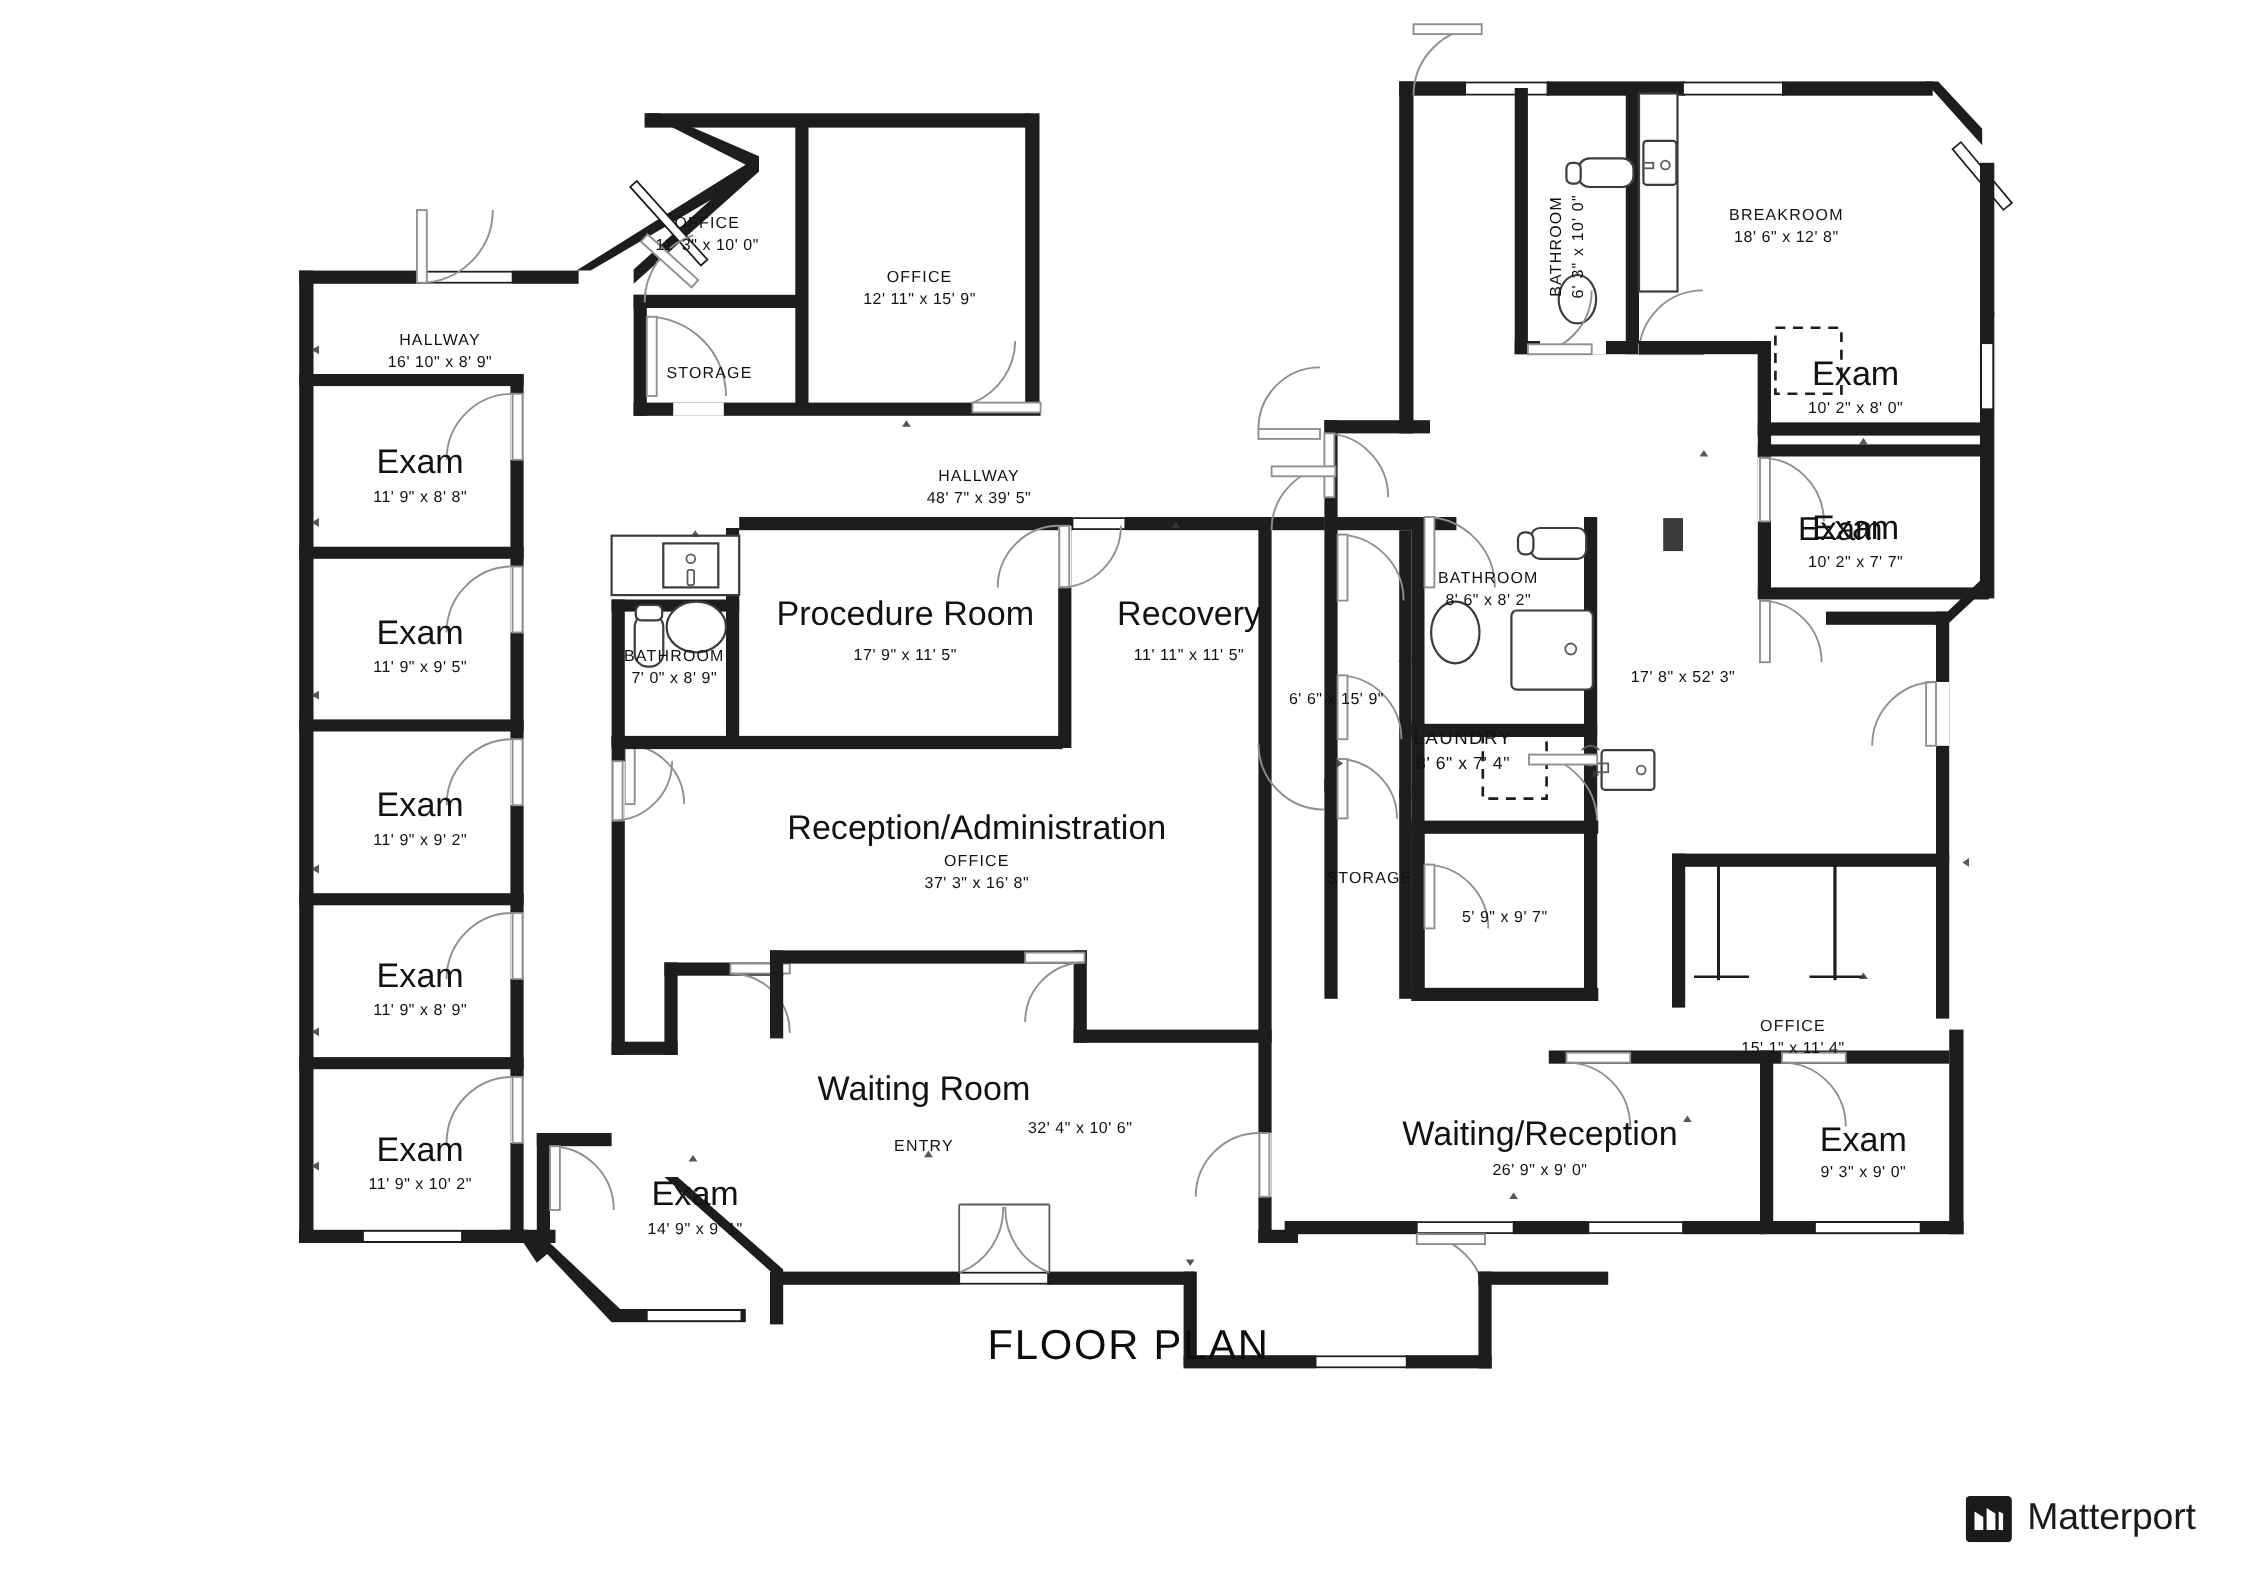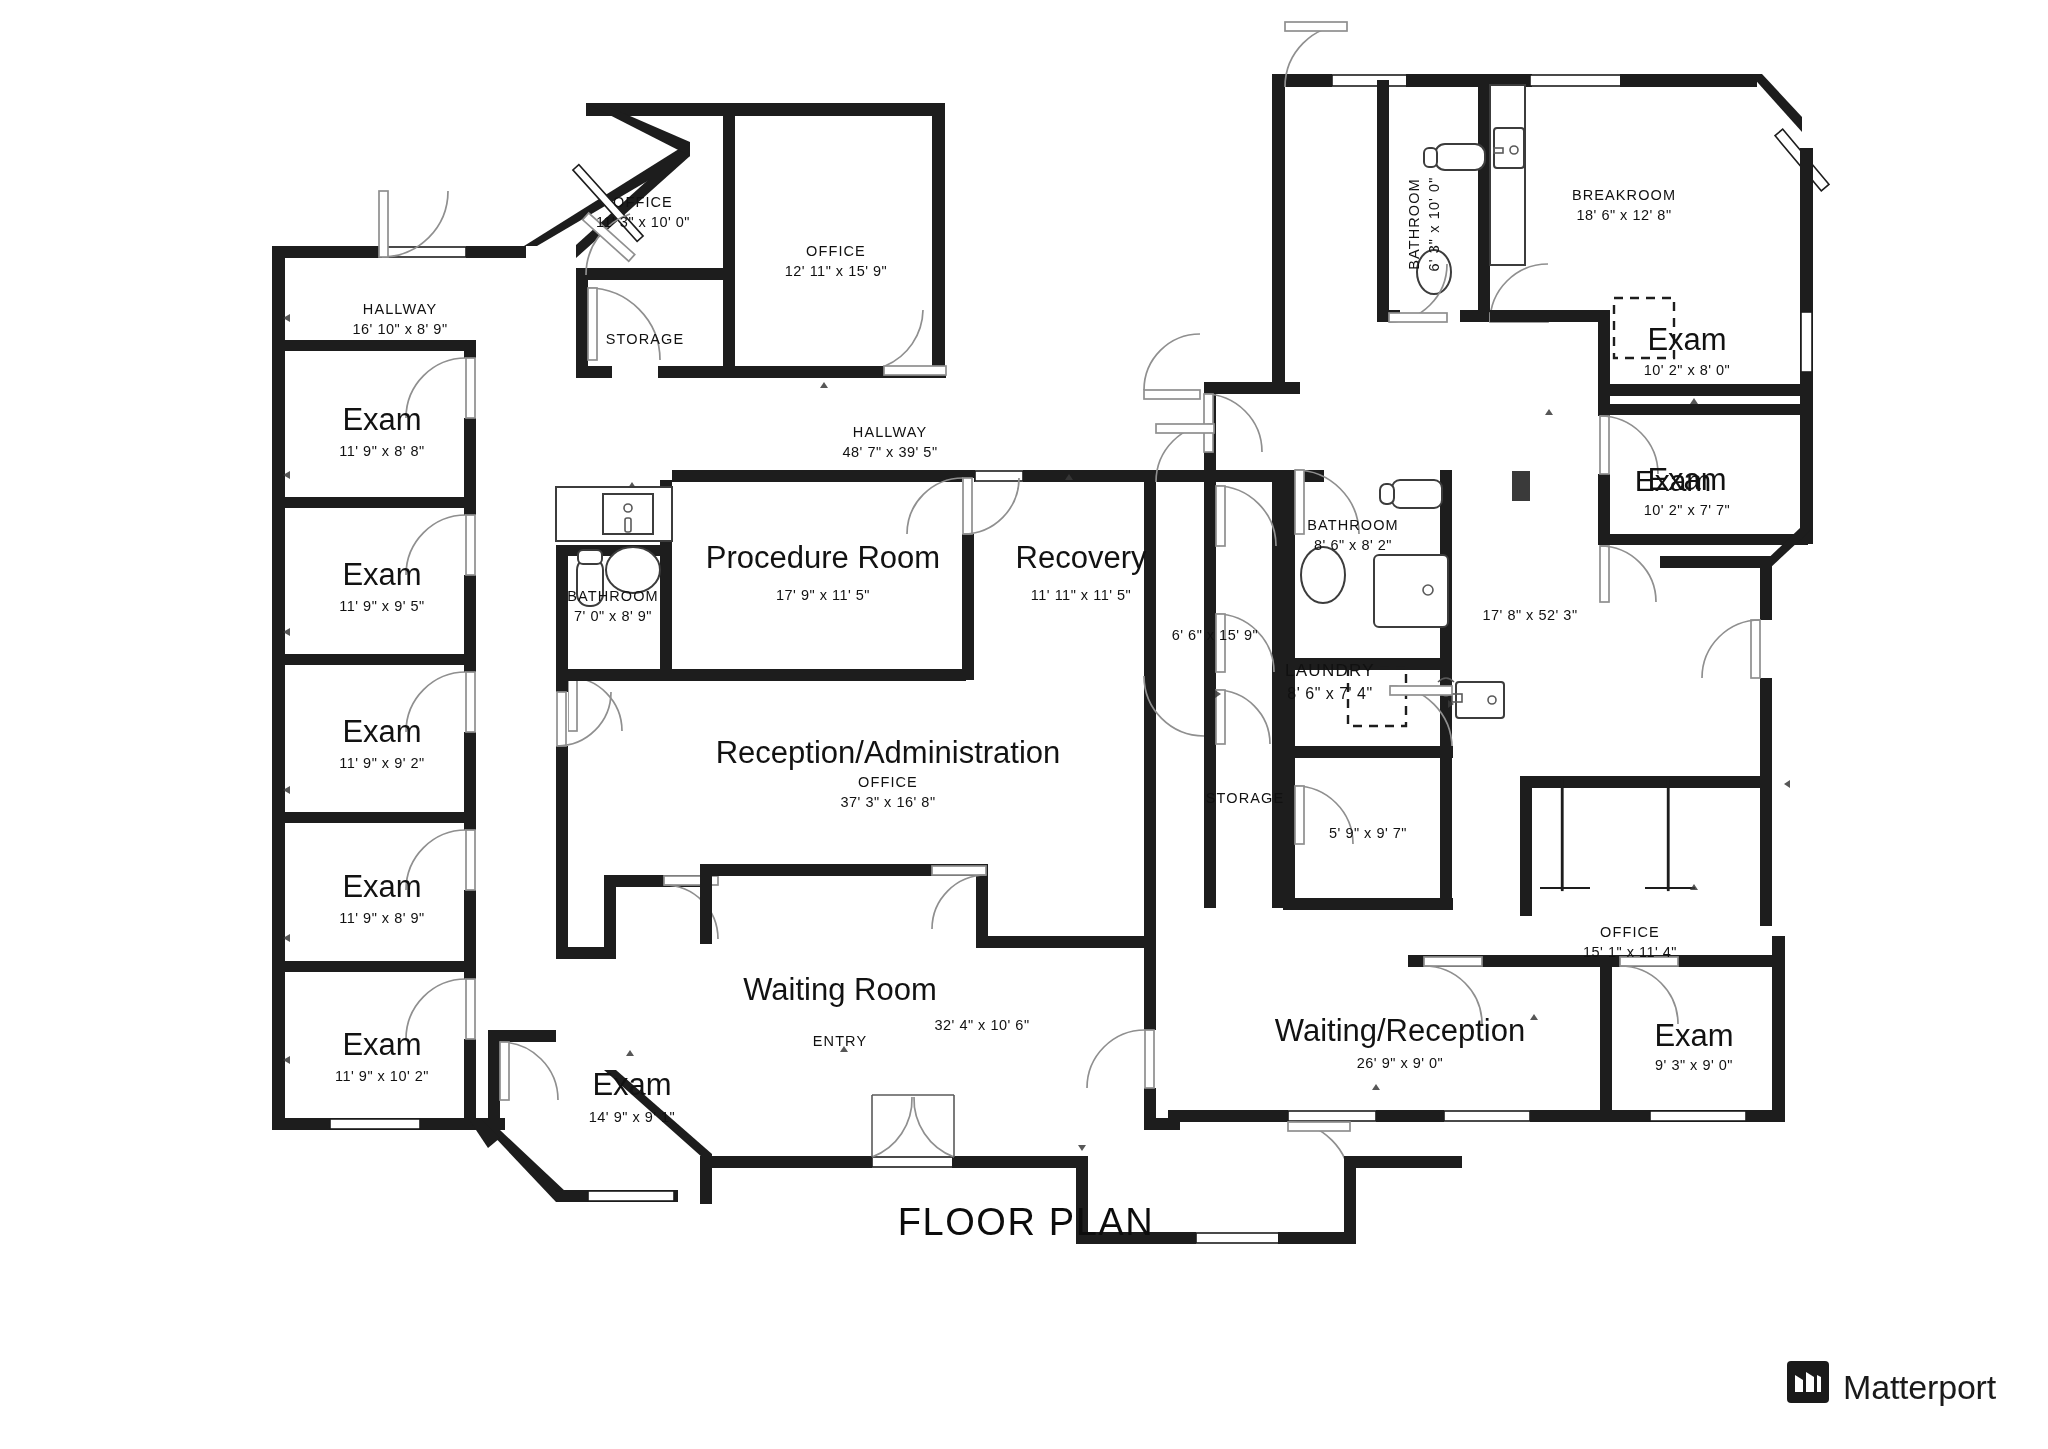--- a/index.html
+++ b/index.html
@@ -76,21 +76,21 @@
     font-size: 14.5px;
     fill: #111111;
     text-anchor: middle;
     letter-spacing: 1.1px;
   }
   #brand {
     position: absolute;
     right: 52px;
     bottom: 42px;
     display: flex;
-    align-items: flex-end;
+    align-items: flex-start;
     gap: 14px;
   }
   #brand .brand-name {
     font-family: "Liberation Sans", sans-serif;
     font-size: 34px;
     color: #1a1a1a;
     letter-spacing: -0.2px;
   }
 </style>
 </head>

